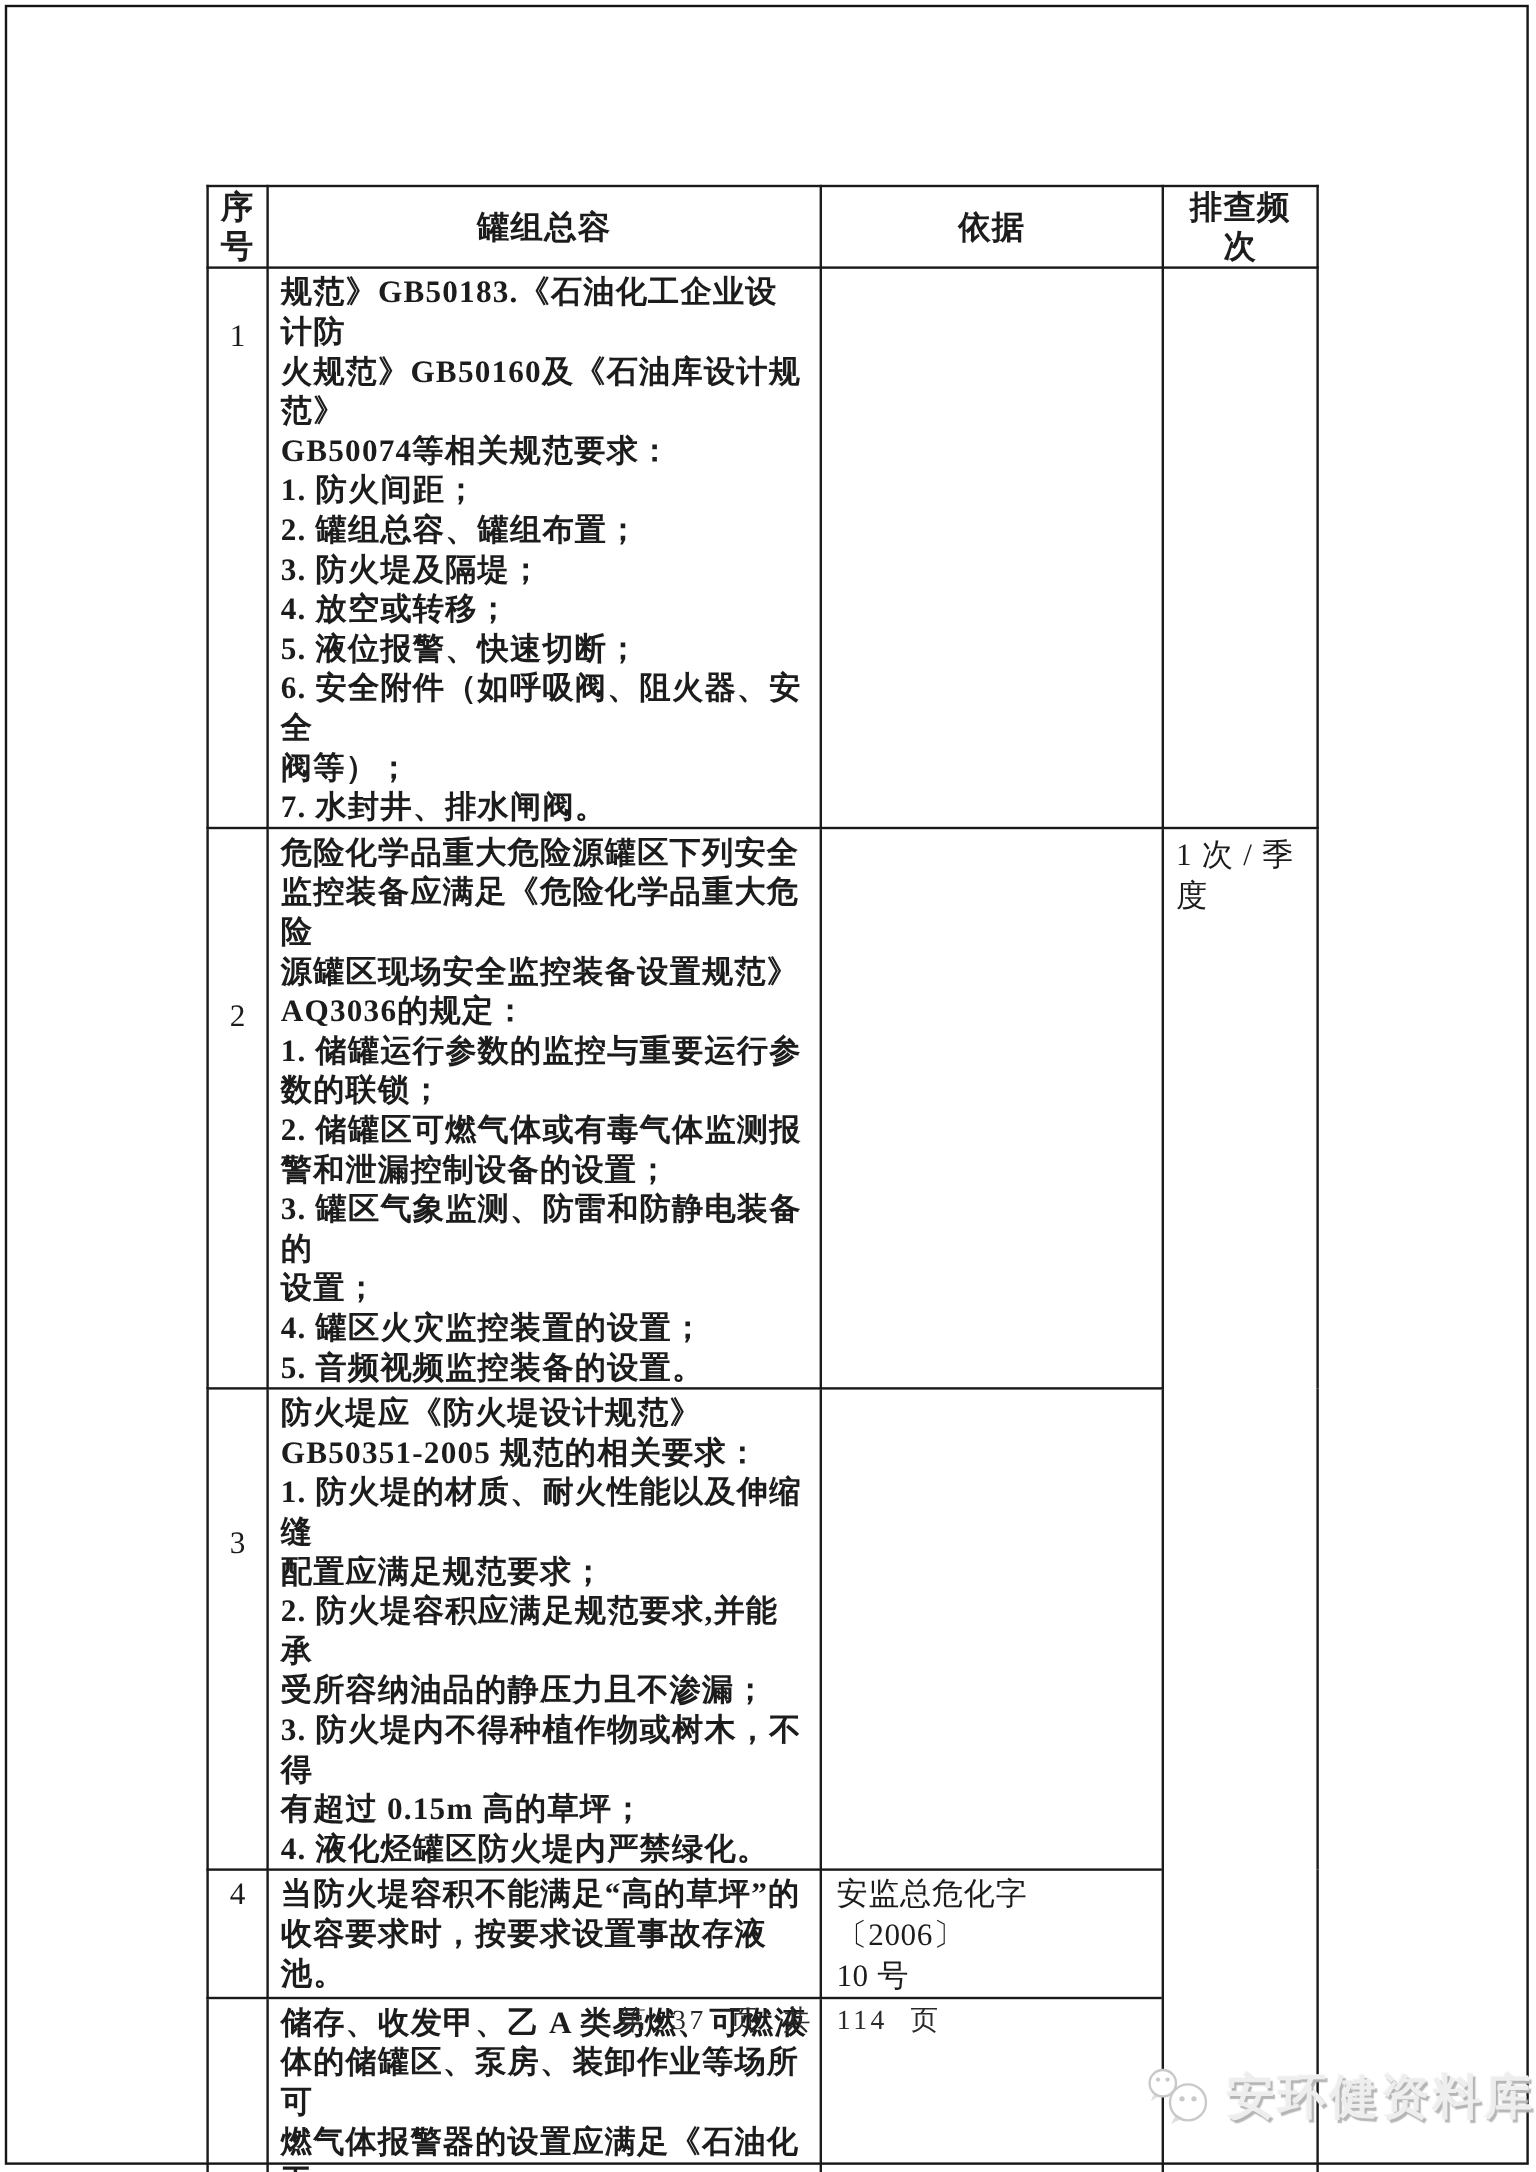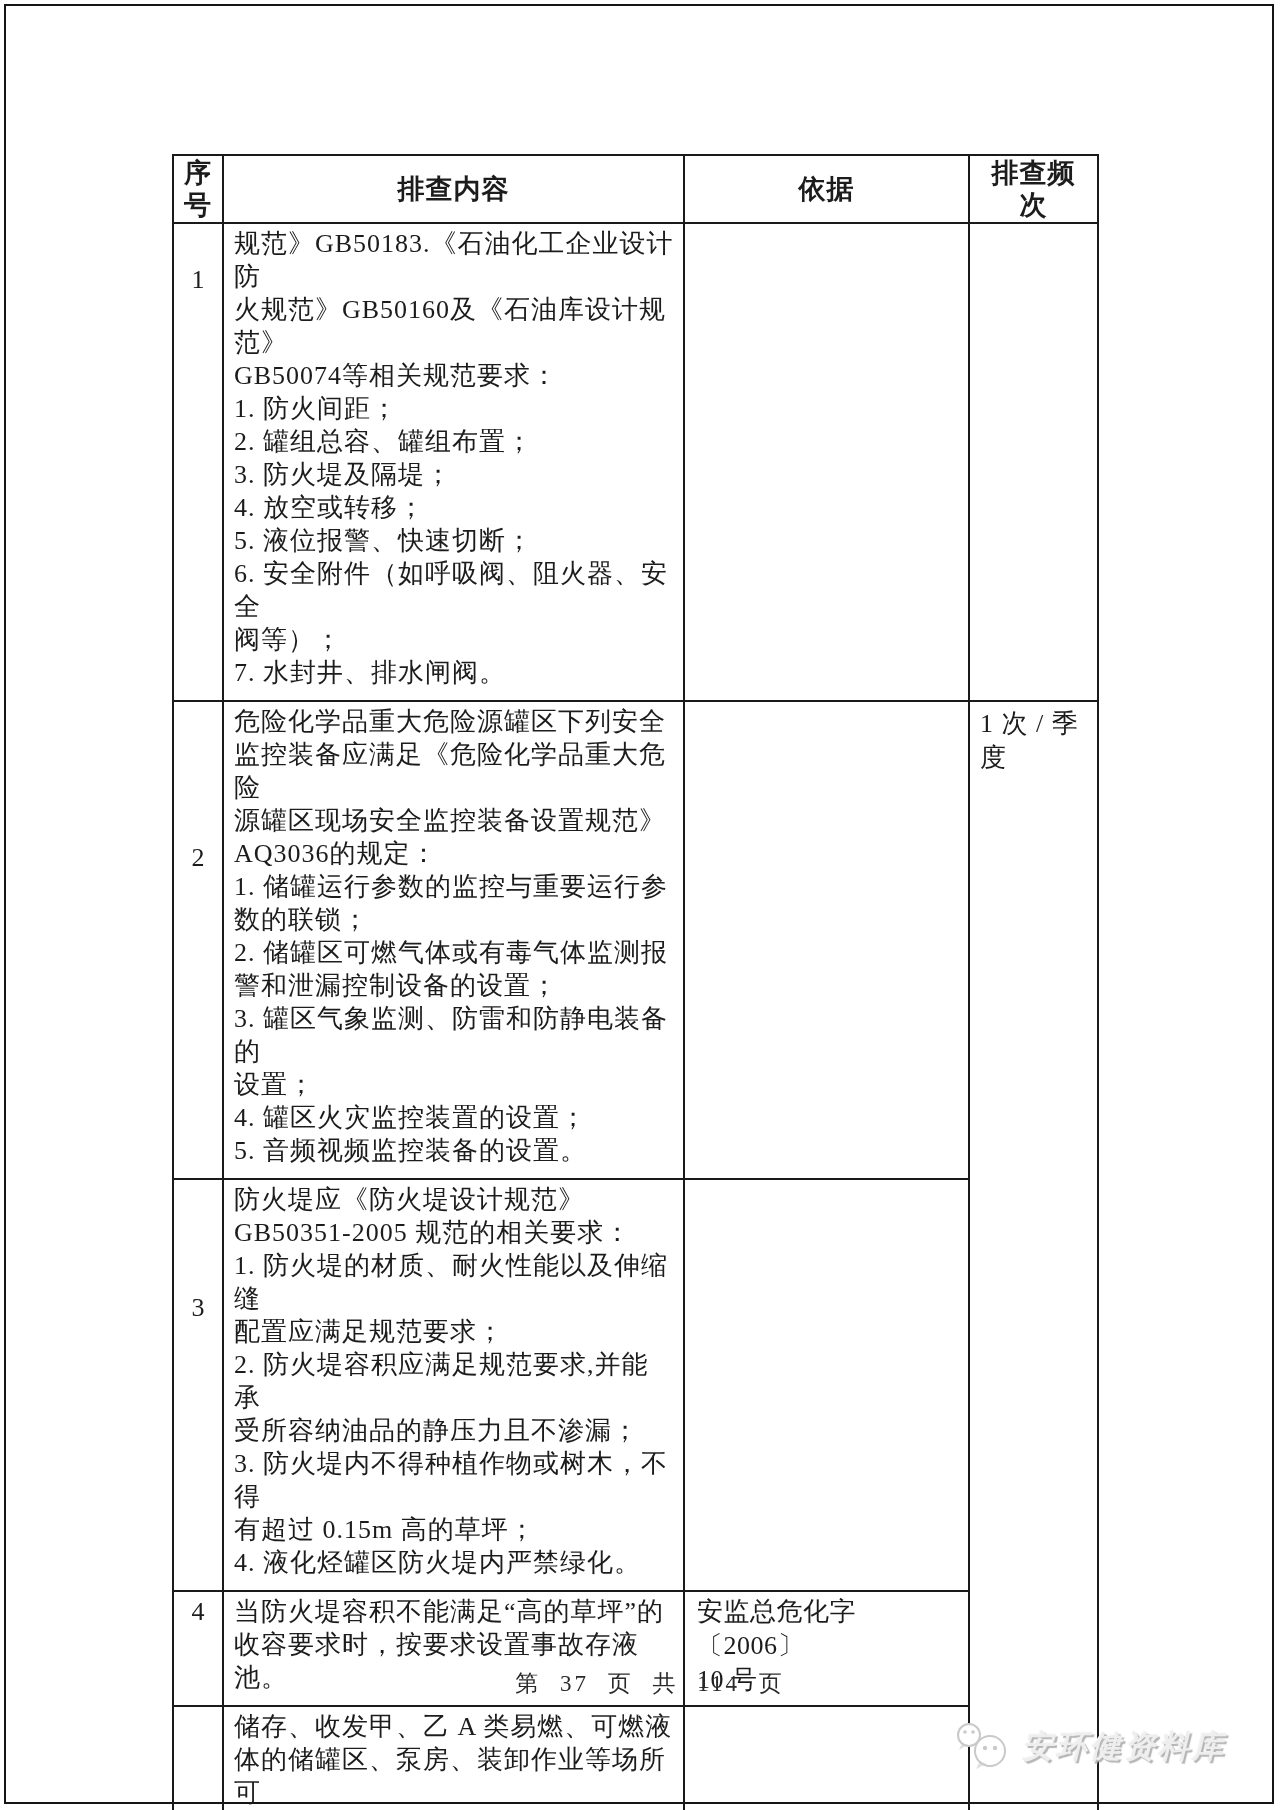--- a/index.html
+++ b/index.html
@@ -46,23 +46,24 @@
   }
   td.num {
     text-align: center;
     vertical-align: top;
     font-size: 26px;
   }
   td.content {
     font-size: 26px;
     line-height: 33px;
     letter-spacing: 1px;
-    padding: 3px 8px 11px 10px;
-    vertical-align: top;
-    white-space: pre-line;
+    padding: 3px 8px 0 10px;
+    vertical-align: top;
+    white-space: pre-line;
+    font-weight: bold;
   }
   td.basis {
     font-size: 26px;
     line-height: 34px;
     letter-spacing: 0.5px;
     padding: 3px 6px 0 12px;
     vertical-align: top;
     white-space: pre-line;
   }
   td.freq {
@@ -98,48 +99,47 @@
   }
   .watermark {
     position: absolute;
     left: 952px;
     top: 1720px;
     display: flex;
     align-items: center;
     gap: 8px;
   }
   .watermark-text {
-    font-size: 31px;
+    font-size: 40px;
     font-weight: bold;
     letter-spacing: 3px;
     color: #eeeeee;
     text-shadow: 2px 2px 1px #b5b5b5, -1px -1px 0 #f8f8f8;
     white-space: nowrap;
-    font-style: italic;
   }
   .wm-logo { flex: 0 0 auto; }
 </style>
 </head>
 <body>
 
 <div class="page">
   <div class="page-frame"></div>
 
   <table class="checklist">
     <colgroup>
       <col style="width:50px">
       <col style="width:461px">
       <col style="width:285px">
       <col style="width:129px">
     </colgroup>
     <tbody>
         <tr class="hrow">
       <th class="hcell">序
 号</th>
-      <th class="hcell">排查内容</th>
+      <th class="hcell">罐组总容</th>
       <th class="hcell">依据</th>
       <th class="hcell">排查频
 次</th>
     </tr>
     <tr class="r1">
       <td class="num">
             <span class="numpad p1">1</span>
           </td>
       <td class="content">规范》GB50183.《石油化工企业设计防
 火规范》GB50160及《石油库设计规范》

